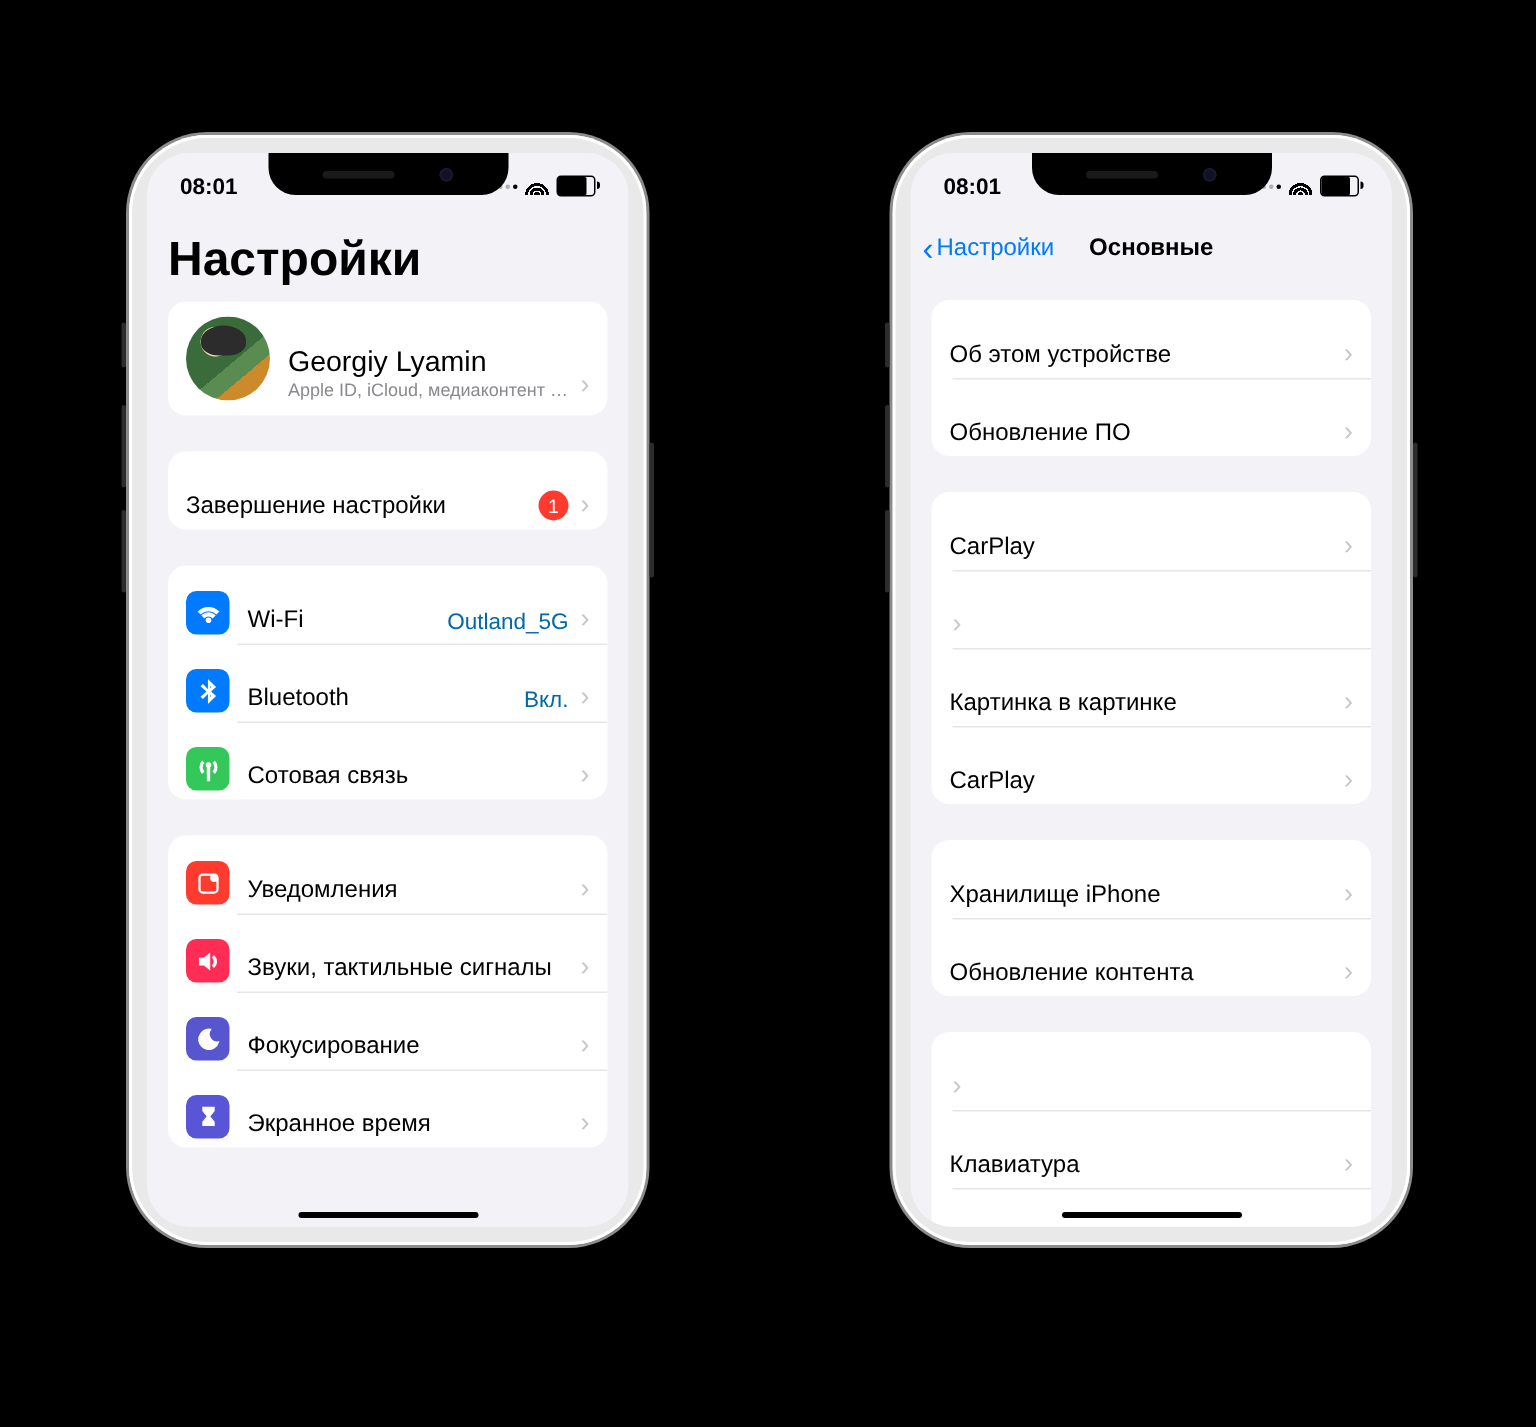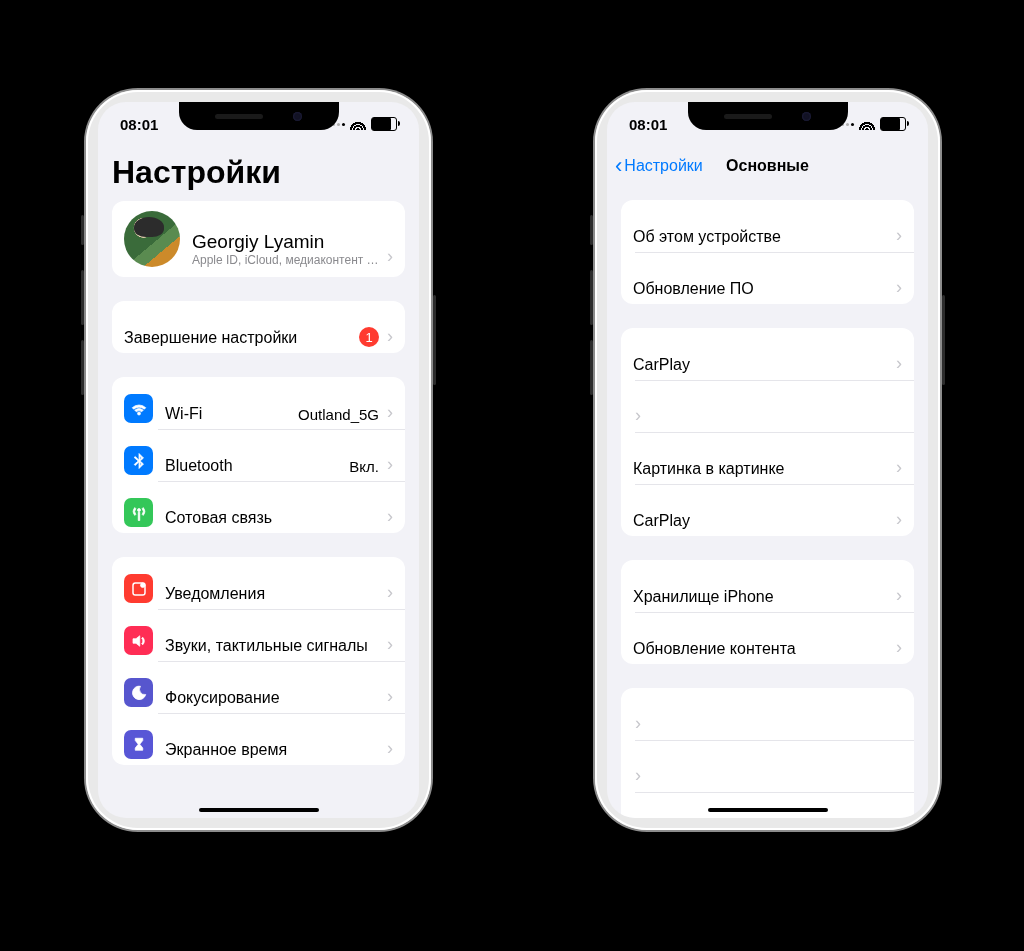--- a/index.html
+++ b/index.html
@@ -33,21 +33,21 @@
 .batt i{display:block;height:100%;width:80%;background:#000;border-radius:1px}
 
 .content{position:absolute;top:44px;left:0;right:0;bottom:0;overflow:hidden}
 h1.title{font-size:32px;font-weight:700;margin:8px 14px 10px}
 .group{margin:0 14px 24px;background:#fff;border-radius:12px;overflow:hidden}
 .row{position:relative;display:flex;align-items:flex-end;min-height:40px;padding:6px 12px 6px 12px}
 .row + .row::before{content:"";position:absolute;top:0;left:46px;right:0;height:1px;background:#e5e5ea}
 .row.no-icon + .row.no-icon::before{left:14px}
 .row .ic{width:29px;height:29px;border-radius:7px;margin-right:12px;display:flex;align-items:center;justify-content:center;color:#fff;flex:none}
 .row .lbl{flex:1;font-size:16px;color:#000}
-.row .val{font-size:15px;color:#000000;margin-right:6px}
+.row .val{font-size:15px;color:#0369a1;margin-right:6px}
 .row .chev{color:#c7c7cc;font-size:18px;flex:none;margin-left:2px}
 .row .badge{background:#ff3b30;color:#fff;min-width:20px;height:20px;border-radius:10px;display:flex;align-items:center;justify-content:center;font-size:13px;margin-right:6px}
 .row .switch{width:48px;height:28px;border-radius:14px;background:#e9e9ea;position:relative;flex:none}
 .row .switch::after{content:"";position:absolute;top:2px;left:2px;width:24px;height:24px;border-radius:50%;background:#fff;box-shadow:0 1px 2px rgba(0,0,0,.2)}
 
 
 .profile{display:flex;align-items:flex-end;padding:10px 12px}
 .avatar{width:56px;height:56px;border-radius:50%;margin-right:12px;flex:none;background:radial-gradient(circle at 35% 30%,#f0d7b9 0 18%,transparent 19%),linear-gradient(140deg,#3a6b3a 0 55%,#5a8b50 55% 70%,#cc8a2a 70%);position:relative;overflow:hidden}
 .avatar::after{content:"";position:absolute;left:10px;top:6px;width:30px;height:20px;background:#2c2c2c;border-radius:50% 50% 40% 40%}
 .profile .txt{flex:1;min-width:0}
@@ -273,20 +273,21 @@
           <span class="lbl">Обновление контента</span>
           <span class="chev">›</span>
         </div>
       </div>
 
       <div class="group">
         <div class="row no-icon">
           <span class="chev">›</span>
         </div>
         <div class="row no-icon">
+          <span class="lbl">Клавиатура</span>
           <span class="chev">›</span>
         </div>
         <div class="row no-icon">
           <span class="lbl">Шрифты</span>
           <span class="chev">›</span>
         </div>
 
       </div>
     </div>
     <div class="home"></div>

